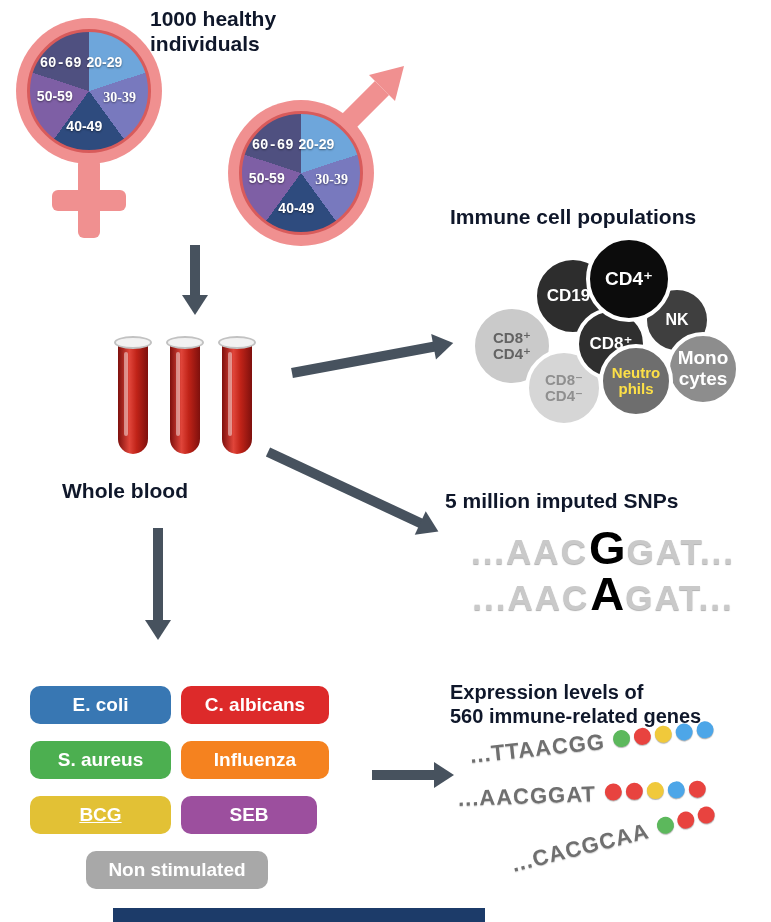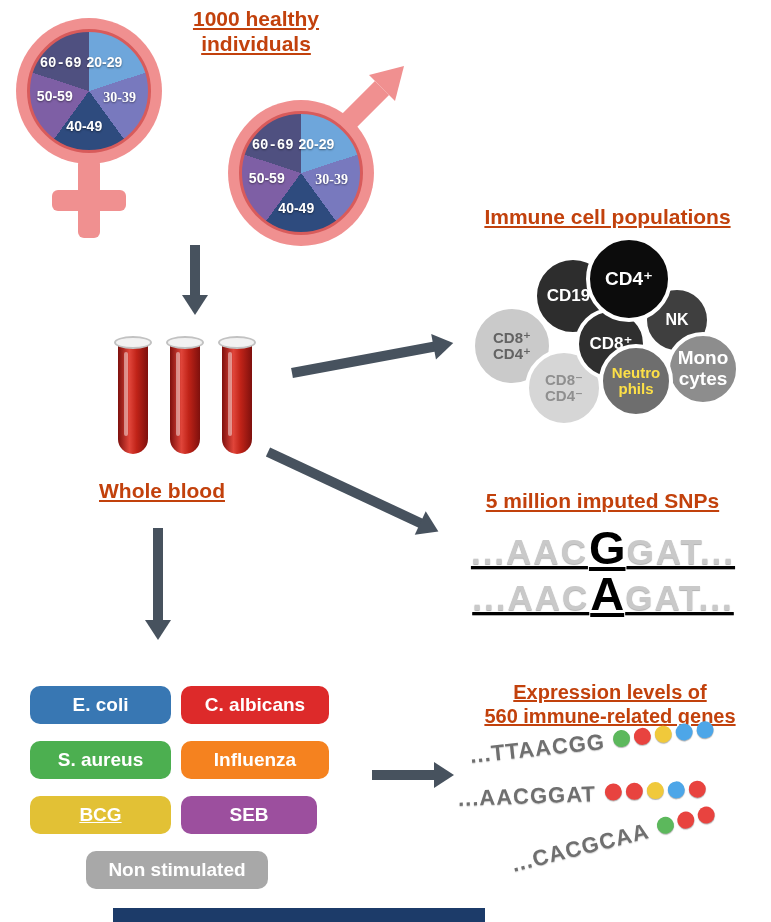--- a/index.html
+++ b/index.html
@@ -11,21 +11,21 @@
   .pie{position:absolute;left:11px;top:11px;width:124px;height:124px;border-radius:50%;
        border:3px solid #D85B5B;box-sizing:border-box;}
   .pie-label{position:absolute;transform:translate(-50%,-50%);color:#fff;font-weight:bold;
              font-size:14px;text-shadow:0 1px 2px rgba(0,0,0,.45);white-space:nowrap;}
   .p0{left:63%;top:25%;} .p1{left:76%;top:56%;font-family:Liberation Serif, serif;} .p2{left:46%;top:80%;}
   .p3{left:21%;top:54%;} .p4{left:26%;top:26%;font-family:Liberation Mono, monospace;}
   .stem{position:absolute;background:var(--pink,#F09090);border-radius:6px;}
   .crossbar{position:absolute;background:var(--pink,#F09090);border-radius:6px;}
 
   
-  .big-title{position:absolute;font-weight:bold;color:#c2410c;text-align:center;white-space:pre-line;line-height:1.2;text-decoration:underline;}
+  .big-title{position:absolute;font-weight:bold;color:#0f172a;text-align:left;white-space:pre-line;line-height:1.2;}
 
   
   .flow-arrow{position:absolute;height:26px;transform-origin:0 50%;}
   .flow-arrow .shaft{position:absolute;left:0;right:16px;top:8px;height:10px;background:var(--arrow,#47525E);}
   .flow-arrow .head{position:absolute;right:0;top:0;width:0;height:0;
     border-left:20px solid var(--arrow,#47525E);border-top:13px solid transparent;border-bottom:13px solid transparent;}
 
   
   .tube{position:absolute;width:40px;height:126px;}
   .tube-body{position:absolute;left:4px;top:6px;width:30px;height:112px;z-index:1;
@@ -35,21 +35,21 @@
     border:2px solid #c2c2c2;border-radius:50%;box-sizing:border-box;z-index:2;}
   .tube-shine{position:absolute;left:10px;top:16px;width:4px;height:84px;
     background:rgba(255,255,255,.45);border-radius:2px;z-index:3;}
 
   
   .cell{position:absolute;border-radius:50%;border:4px solid #fff;box-sizing:border-box;
     display:flex;align-items:center;justify-content:center;text-align:center;font-weight:bold;
     white-space:pre-line;line-height:1.08;}
 
   
-  .snp-seq{position:absolute;display:flex;align-items:baseline;justify-content:center;width:330px;text-decoration:underline;}
+  .snp-seq{position:absolute;display:flex;align-items:baseline;justify-content:center;width:330px;}
   .snp-gray{font-weight:bold;font-size:35px;color:#c9c9c9;letter-spacing:2px;
     text-shadow:0 1px 1px rgba(110,110,110,.55);}
   .snp-var{font-weight:bold;font-size:47px;color:#000;margin:0 1px;}
 
   
   .pill{position:absolute;height:38px;border-radius:10px;color:#fff;font-weight:bold;font-size:19px;
     display:flex;align-items:center;justify-content:center;}
 
   
   .expr-row{position:absolute;display:flex;align-items:center;transform-origin:left center;}

